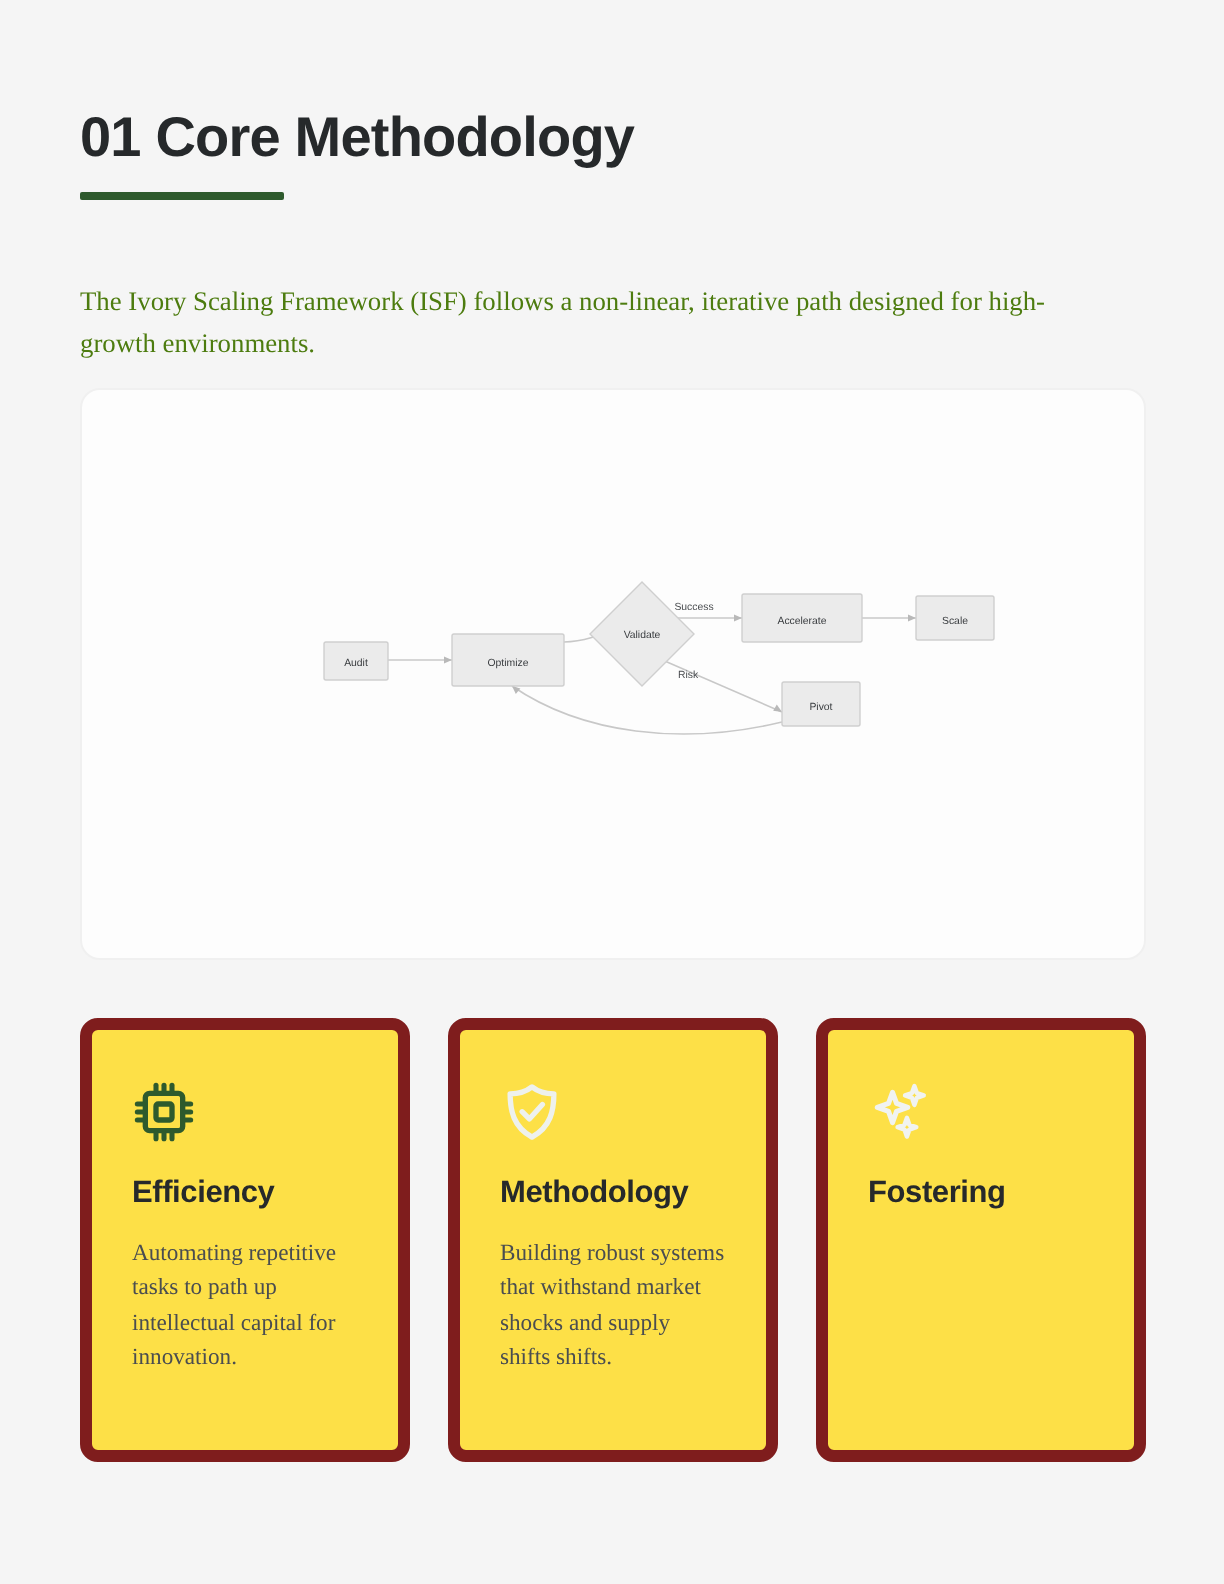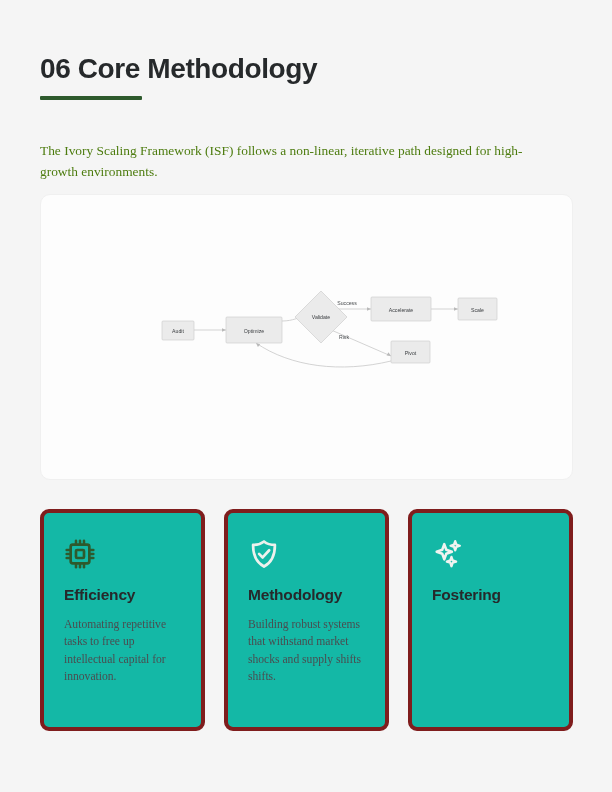--- a/index.html
+++ b/index.html
@@ -81,22 +81,22 @@
     position: absolute;
     left: 40px;
     top: 509px;
     width: 533px;
     height: 222px;
     display: flex;
     gap: 19px;
   }
   .card {
     flex: 1 1 0;
-    background: #14b8a6;
-    border: 4px solid #7f1d1d;
+    background: #fde047;
+    border: 6px solid #7f1d1d;
     border-radius: 9px;
     box-sizing: border-box;
     padding: 25px 20px 20px 20px;
     position: relative;
   }
   .card-icon {
     width: 32px;
     height: 32px;
     display: block;
     margin-bottom: 16px;
@@ -138,21 +138,21 @@
     stroke: #c8c8c8;
     stroke-width: 0.8;
   }
 </style>
 </head>
 <body>
 
 <div class="page">
 
   <div class="header">
-    <h1 class="page-title">06 Core Methodology</h1>
+    <h1 class="page-title">01 Core Methodology</h1>
     <div class="title-rule"></div>
   </div>
 
   <p class="intro">The Ivory Scaling Framework (ISF) follows a non-linear, iterative path designed for high-growth environments.</p>
 
   <div class="diagram-panel">
     <svg class="flow-svg" width="533" height="286" viewBox="0 0 533 286">
 
       <path class="edge-line" d="M153,135 L185,135"></path>
       <polygon points="185,135 181,133.2 181,136.8" fill="#b9b9b9"></polygon>
@@ -221,21 +221,21 @@
           <line x1="15" y1="19.8" x2="15" y2="22"></line>
           <line x1="2" y1="9" x2="4.2" y2="9"></line>
           <line x1="2" y1="12" x2="4.2" y2="12"></line>
           <line x1="2" y1="15" x2="4.2" y2="15"></line>
           <line x1="19.8" y1="9" x2="22" y2="9"></line>
           <line x1="19.8" y1="12" x2="22" y2="12"></line>
           <line x1="19.8" y1="15" x2="22" y2="15"></line>
         </g>
       </svg>
       <h3 class="card-title">Efficiency</h3>
-      <p class="card-body">Automating repetitive tasks to free up intellectual capital for innovation.</p>
+      <p class="card-body">Automating repetitive tasks to path up intellectual capital for innovation.</p>
     </div>
 
     <div class="card">
       <svg class="card-icon" viewBox="0 0 24 24">
         <path d="M12 2.6 C15 5 18.4 5.2 20.2 5.2 C20.2 11.4 19 17.6 12 21.4 C5 17.6 3.8 11.4 3.8 5.2 C5.6 5.2 9 5 12 2.6 Z" fill="none" stroke="#eef1ed" stroke-width="2" stroke-linejoin="round"></path>
         <path d="M8.3 11.9 L11 14.6 L15.9 9.2" fill="none" stroke="#eef1ed" stroke-width="2" stroke-linecap="round" stroke-linejoin="round"></path>
       </svg>
       <h3 class="card-title">Methodology</h3>
       <p class="card-body">Building robust systems that withstand market shocks and supply shifts shifts.</p>
     </div>

